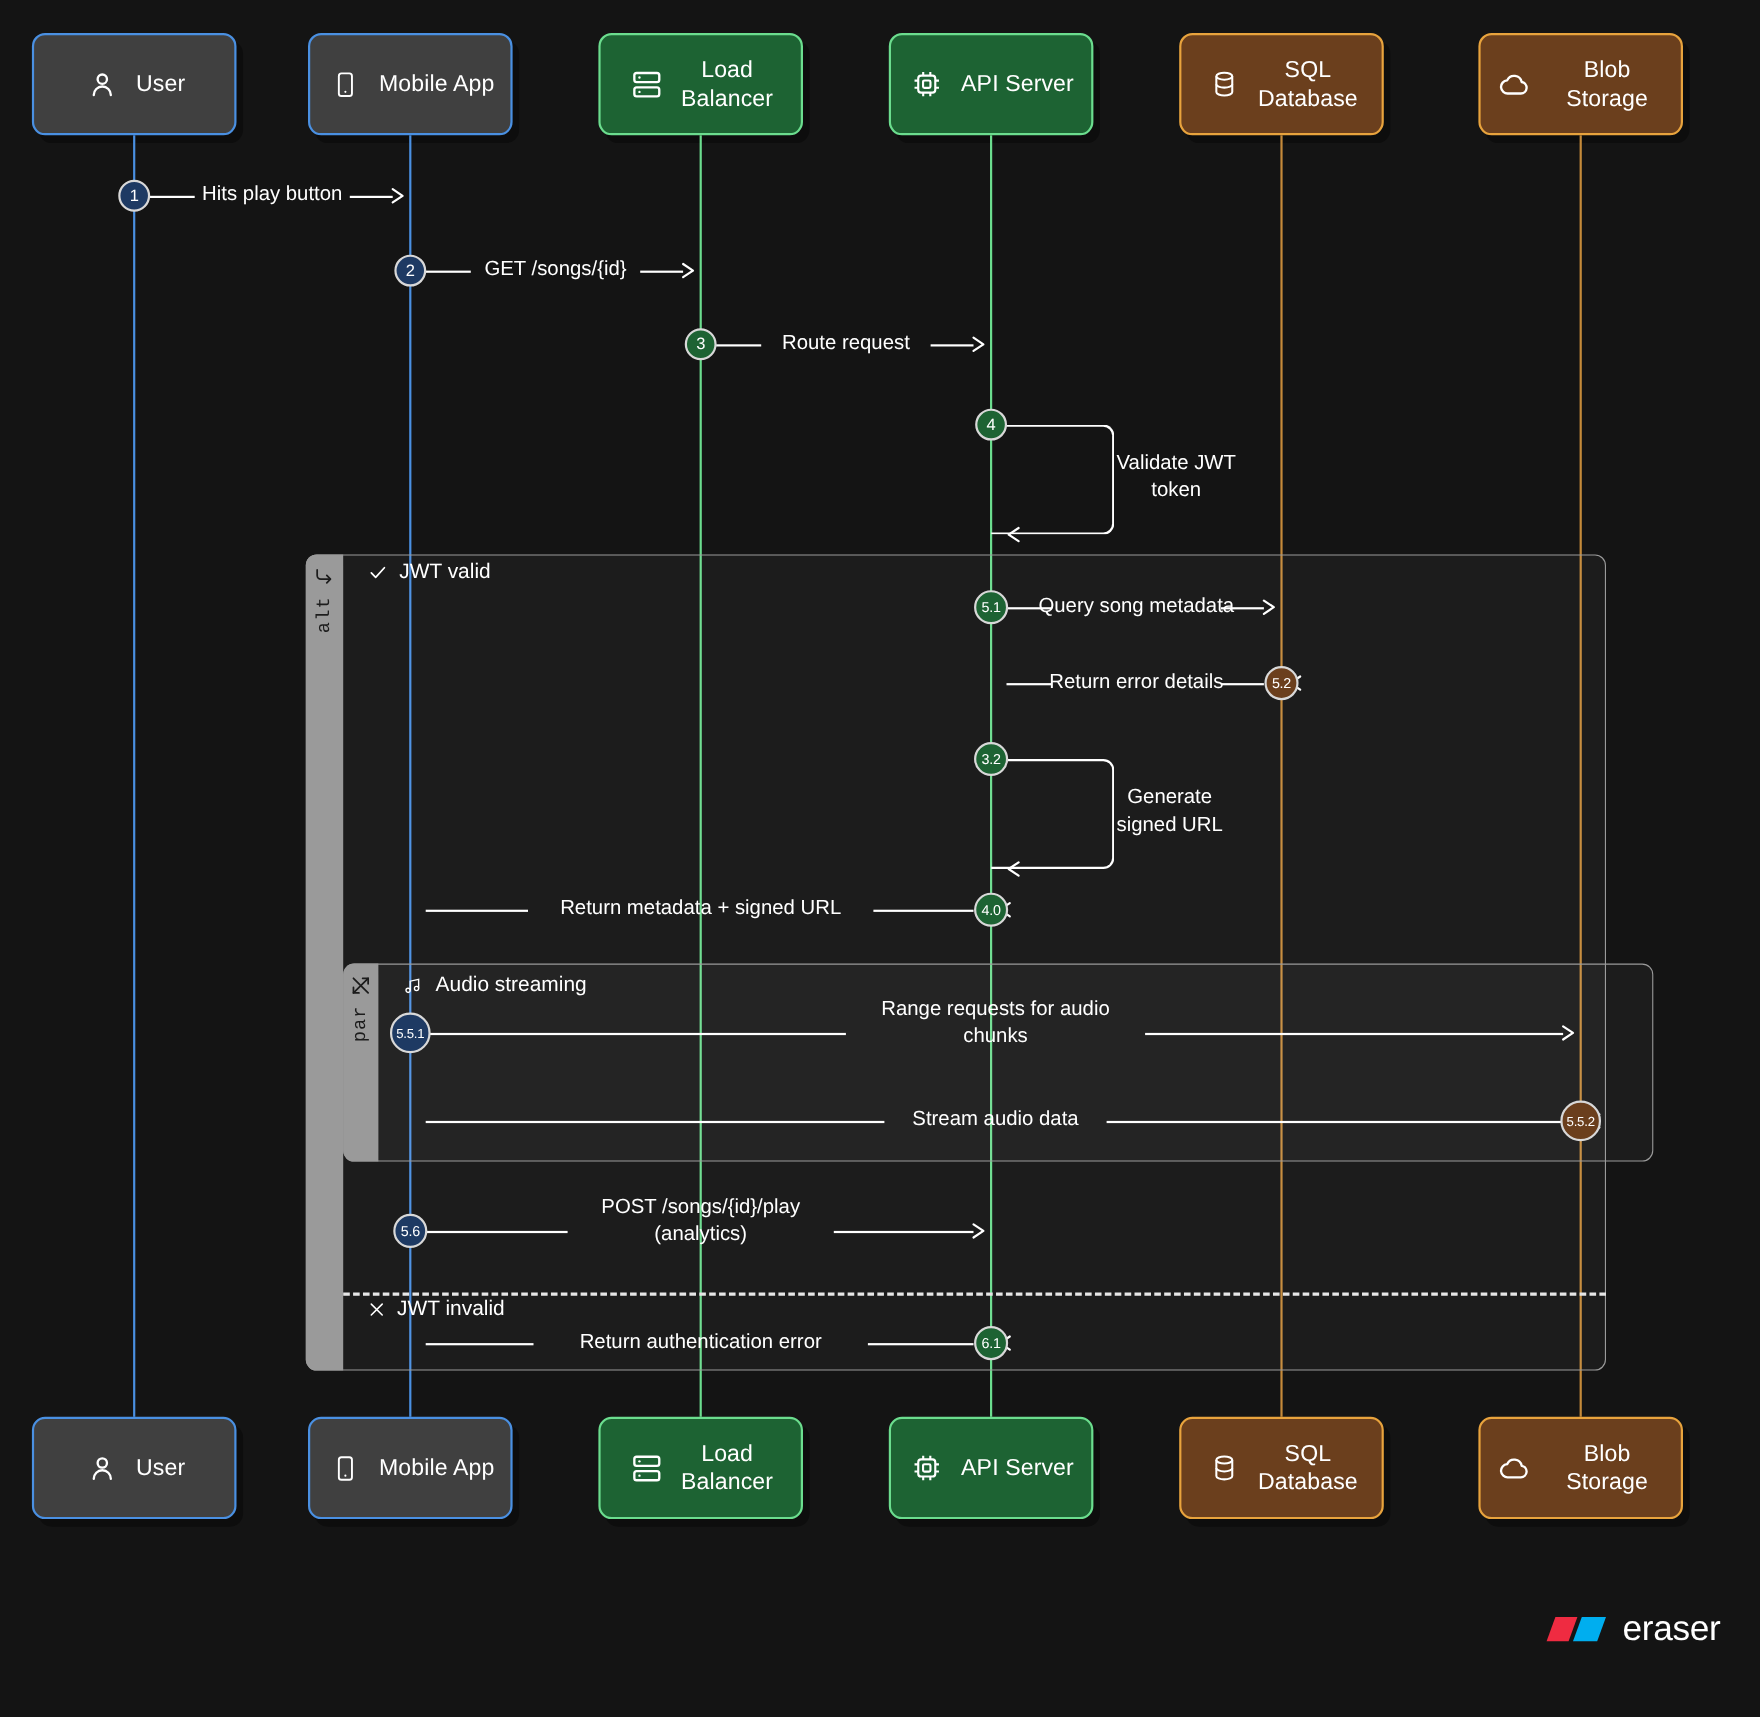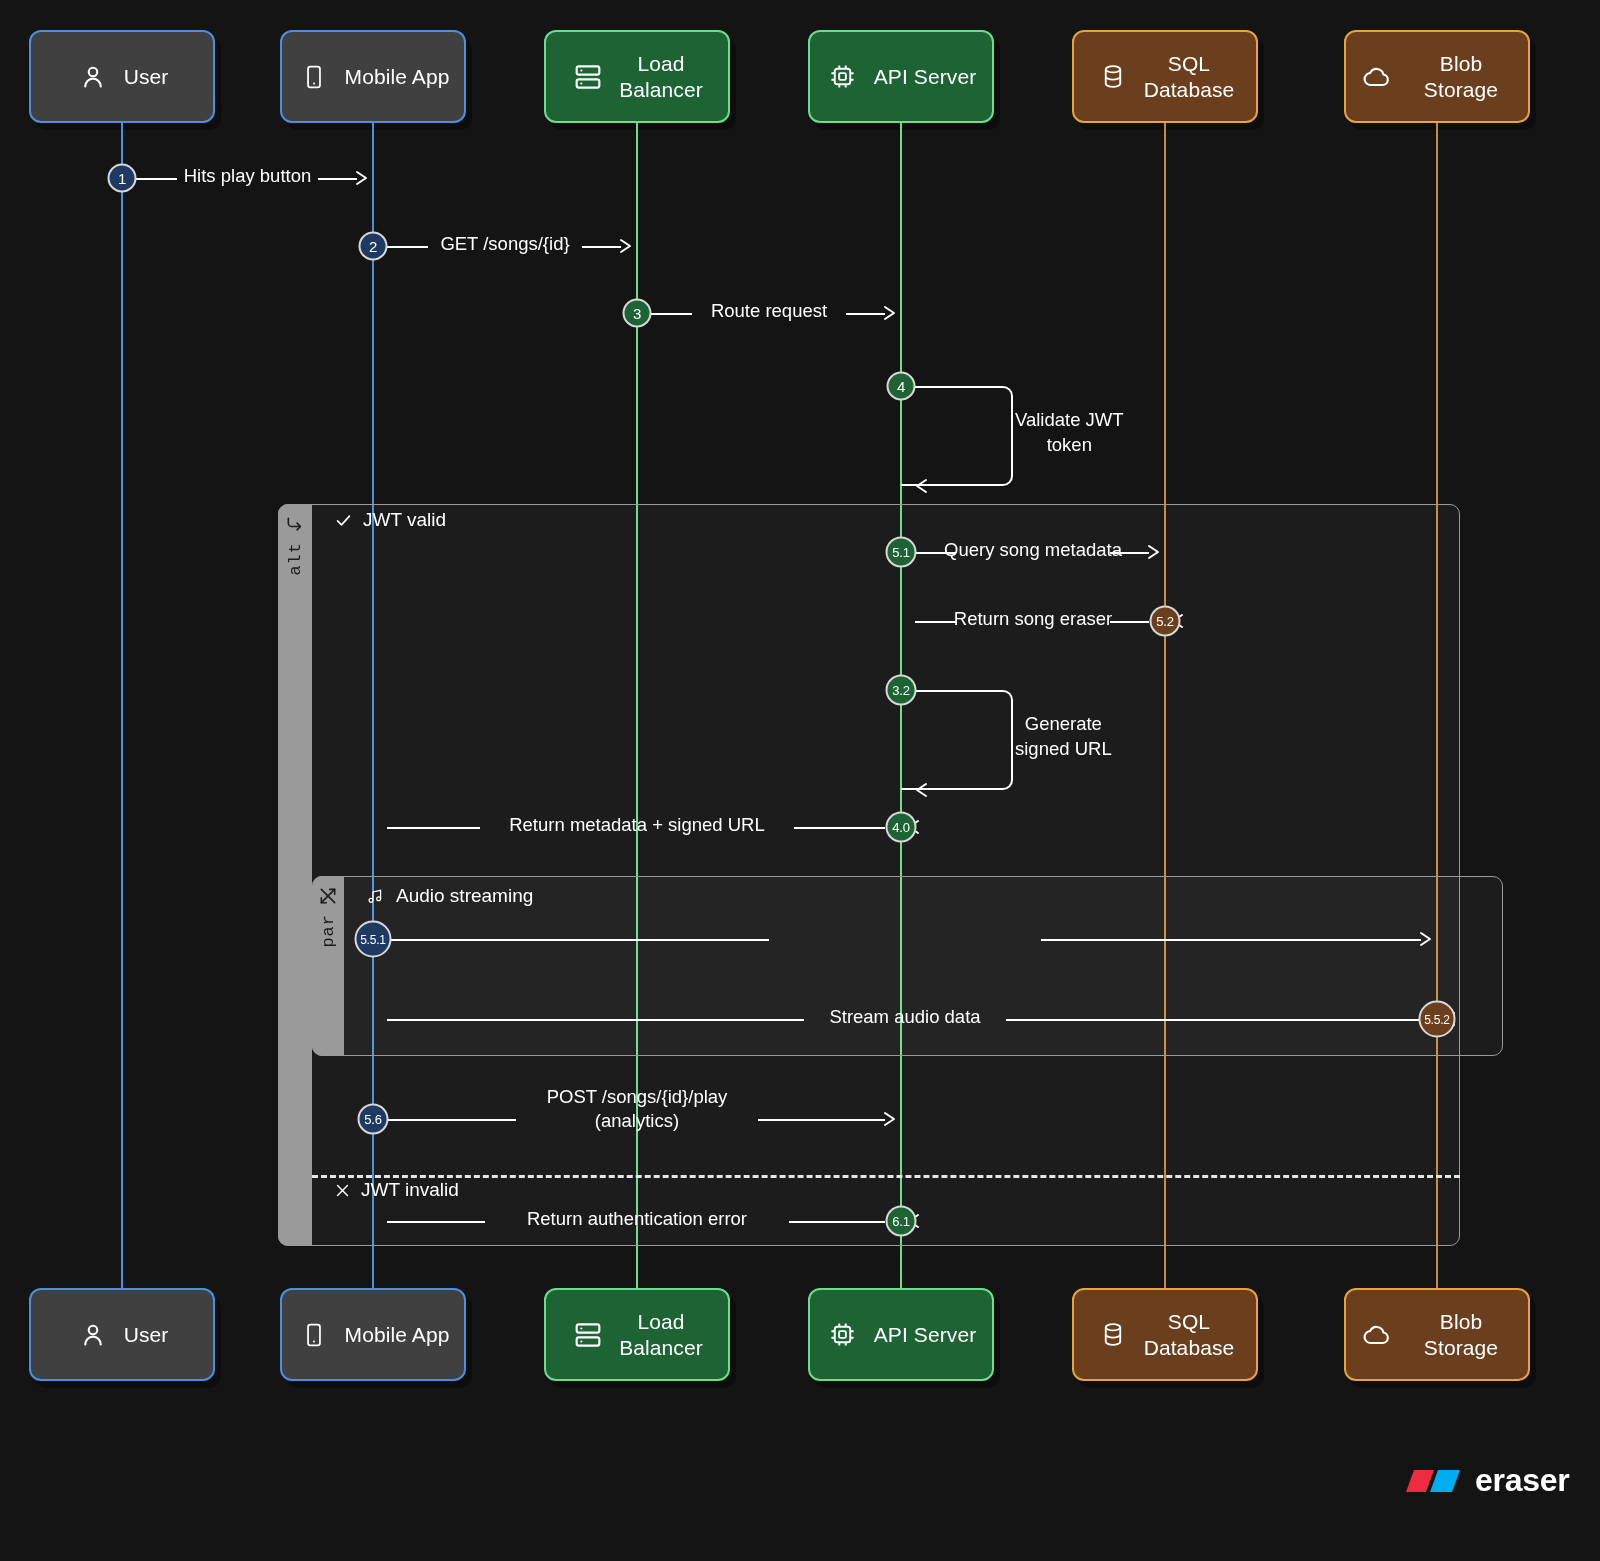--- a/index.html
+++ b/index.html
@@ -163,21 +163,21 @@
   
   #eraser-logo {
     position: absolute;
     display: flex;
     align-items: center;
     gap: 11px;
   }
   #eraser-logo .shape { display:flex; }
   #eraser-logo .word {
     font-size: 32px;
-    font-weight: bold;
+    font-weight: normal;
     color: #ffffff;
     letter-spacing: -0.3px;
   }
 </style>
 </head>
 <body>
 
 <div id="canvas">
     <div class="pbox blue" style="left: 29px; top: 30px; width: 186px; height: 93px;">
       <span class="picon">
@@ -383,41 +383,43 @@
     <div class="arrowhead" style="top: 544px; left: 1147px;"><svg width="18" height="16" viewBox="0 0 18 16" fill="none" stroke="#fff" stroke-width="2" stroke-linecap="round" stroke-linejoin="round">
         <path d="M2 2l9 6-9 6"></path>
       </svg></div>
     <div class="msg-label" style="left: 1033px; top: 538px;">Query song metadata</div>
     <div class="badge green" style="width: 31px; height: 31px; left: 901px; top: 552px;">5.1</div>
     <div class="msg-line" style="left: 915px; top: 621px; width: 41px;"></div>
     <div class="msg-line" style="left: 1110px; top: 621px; width: 39px;"></div>
     <div class="arrowhead" style="top: 613px; left: 1166px;"><svg width="18" height="16" viewBox="0 0 18 16" fill="none" stroke="#fff" stroke-width="2" stroke-linecap="round" stroke-linejoin="round">
         <path d="M16 2L7 8l9 6"></path>
       </svg></div>
-    <div class="msg-label" style="left: 1033px; top: 607px;">Return song eraser</div>
+    <div class="msg-label" style="left: 1033px; top: 607px;">Return error details</div>
     <div class="badge brown" style="width: 31px; height: 31px; left: 1165px; top: 621px;">5.2</div>
     <div class="selfmsg" style="left: 901px; top: 690px; width: 112px; height: 100px;"></div>
     <div class="arrowhead" style="left: 910px; top: 782px;"><svg width="18" height="16" viewBox="0 0 18 16" fill="none" stroke="#fff" stroke-width="2" stroke-linecap="round" stroke-linejoin="round">
         <path d="M16 2L7 8l9 6"></path>
       </svg></div>
     <div class="selfmsg-label" style="left: 1015px; top: 712px; transform: translateX(0px);">Generate
 signed URL</div>
     <div class="badge green" style="width: 31px; height: 31px; left: 901px; top: 690px;">3.2</div>
     <div class="msg-line" style="left: 387px; top: 827px; width: 93.2px;"></div>
     <div class="msg-line" style="left: 793.8px; top: 827px; width: 91.2px;"></div>
     <div class="arrowhead" style="top: 819px; left: 902px;"><svg width="18" height="16" viewBox="0 0 18 16" fill="none" stroke="#fff" stroke-width="2" stroke-linecap="round" stroke-linejoin="round">
         <path d="M16 2L7 8l9 6"></path>
       </svg></div>
     <div class="msg-label" style="left: 637px; top: 813px;">Return metadata + signed URL</div>
     <div class="badge green" style="width: 31px; height: 31px; left: 901px; top: 827px;">4.0</div>
     <div class="msg-line" style="left: 387px; top: 939px; width: 381.6px;"></div>
     <div class="msg-line" style="left: 1041.4px; top: 939px; width: 379.6px;"></div>
     <div class="arrowhead" style="top: 931px; left: 1419px;"><svg width="18" height="16" viewBox="0 0 18 16" fill="none" stroke="#fff" stroke-width="2" stroke-linecap="round" stroke-linejoin="round">
         <path d="M2 2l9 6-9 6"></path>
       </svg></div>
+    <div class="msg-label" style="left: 905px; top: 905px;">Range requests for audio
+chunks</div>
     <div class="badge blue" style="width: 37px; height: 37px; left: 373px; top: 939px; font-size: 12px;">5.5.1</div>
     <div class="msg-line" style="left: 387px; top: 1019px; width: 417.3px;"></div>
     <div class="msg-line" style="left: 1005.7px; top: 1019px; width: 415.3px;"></div>
     <div class="arrowhead" style="top: 1011px; left: 1438px;"><svg width="18" height="16" viewBox="0 0 18 16" fill="none" stroke="#fff" stroke-width="2" stroke-linecap="round" stroke-linejoin="round">
         <path d="M16 2L7 8l9 6"></path>
       </svg></div>
     <div class="msg-label" style="left: 905px; top: 1005px;">Stream audio data</div>
     <div class="badge brown" style="width: 37px; height: 37px; left: 1437px; top: 1019px; font-size: 12px;">5.5.2</div>
     <div class="msg-line" style="left: 387px; top: 1119px; width: 128.9px;"></div>
     <div class="msg-line" style="left: 758.1px; top: 1119px; width: 126.9px;"></div>

